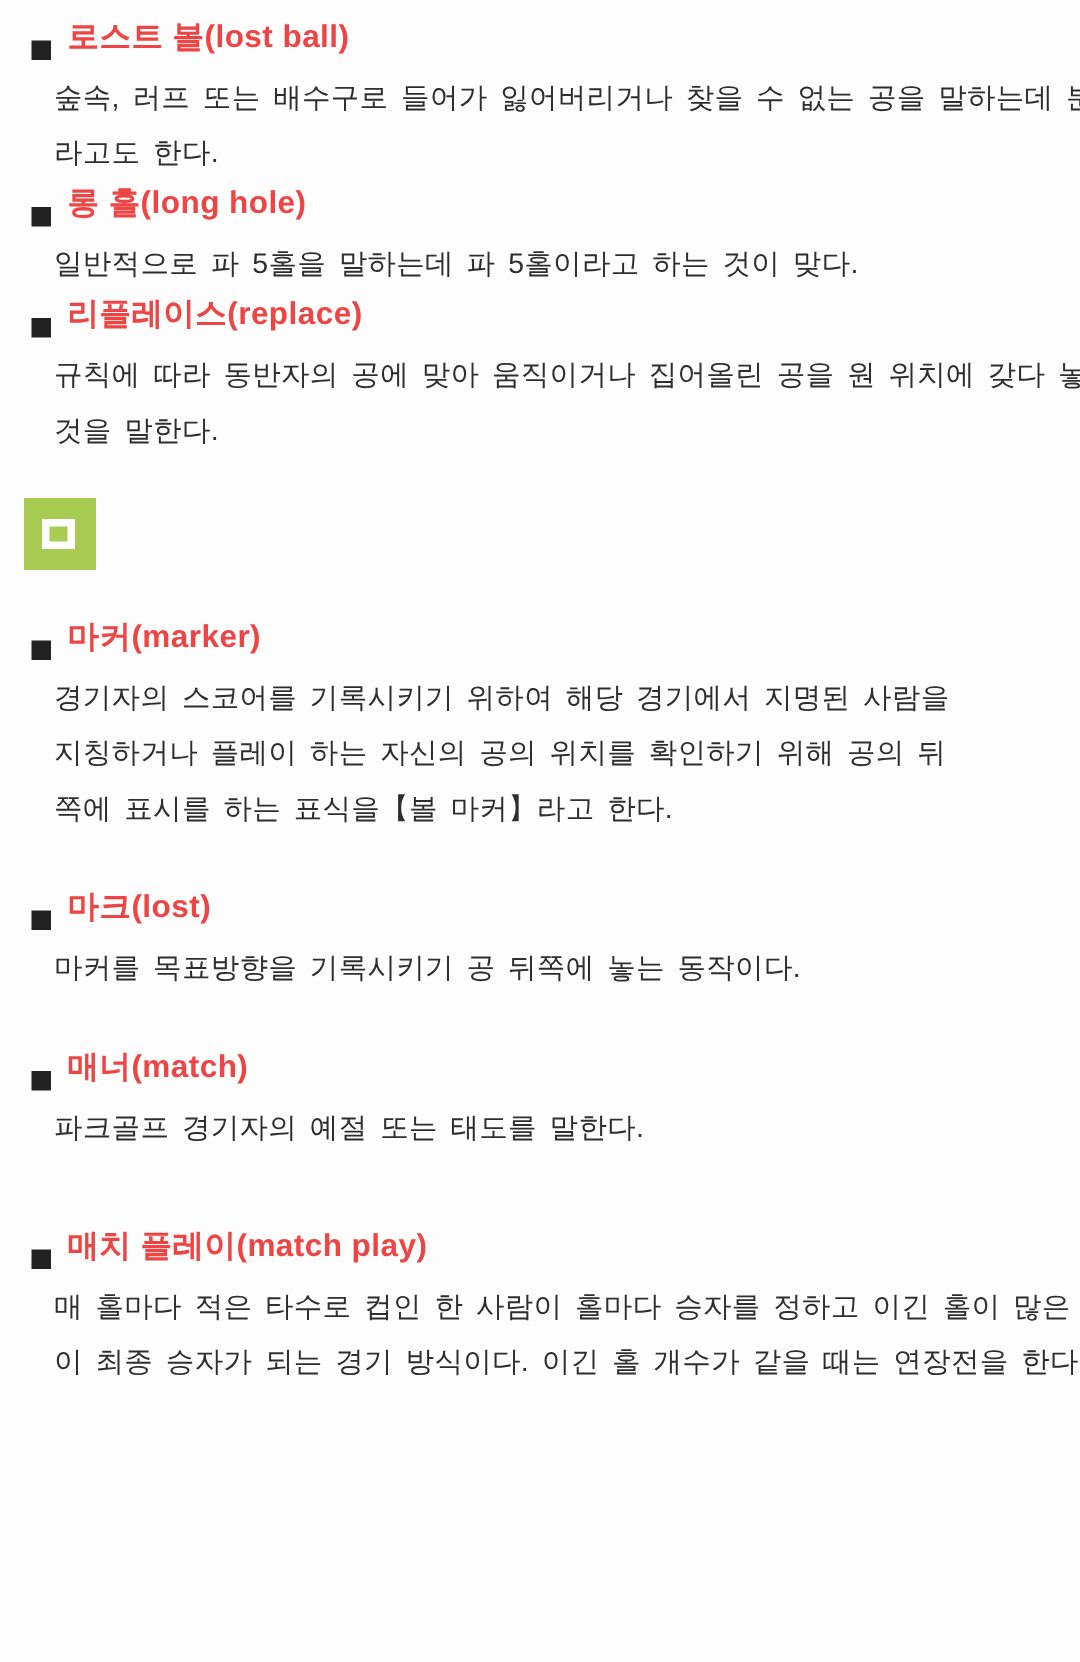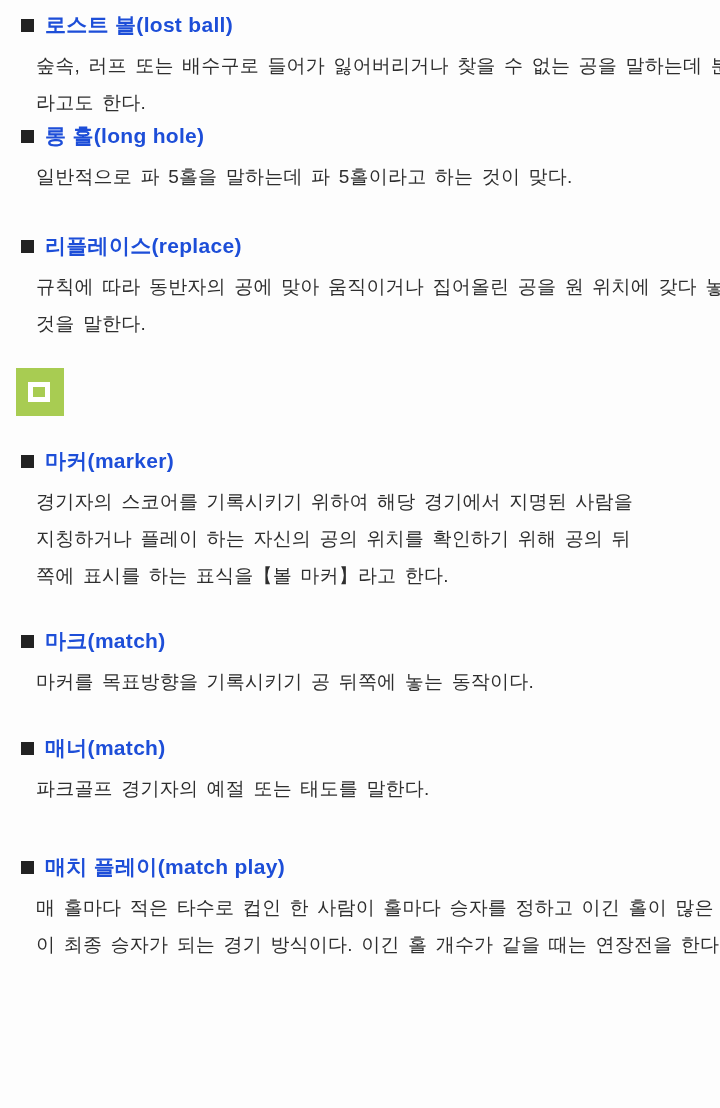--- a/index.html
+++ b/index.html
@@ -13,26 +13,26 @@
   .page {
     width: 720px;
     height: 1108px;
     padding-top: 10px;
     position: relative;
     color: #2c2c2c;
   }
   .term-section { }
   .term-heading {
     display: flex;
-    align-items: center;
+    align-items: flex-end;
     padding-left: 21px;
     line-height: 30px;
     font-size: 21px;
     font-weight: bold;
-    color: #1d4ed8;
+    color: #ef4444;
     letter-spacing: 0.3px;
     white-space: nowrap;
   }
   .bullet {
     display: inline-block;
     width: 13px;
     height: 13px;
     background: #222222;
     margin-right: 11px;
     flex: 0 0 auto;
@@ -47,21 +47,21 @@
     line-height: 37px;
     color: #2e2e2e;
     letter-spacing: 0.2px;
     word-spacing: 3px;
     white-space: nowrap;
   }
   
   .s1 { margin-top: 0; }
   .s2 { margin-top: 36px; }
   .s3 { }
-  .s4 { margin-top: 36px; }
+  .s4 { }
   .s5 { margin-top: 30px; }
   .s6 { margin-top: 32px; }
   .s7 { margin-top: 33px; }
   .s8 { margin-top: 45px; }
   .section-divider {
     margin: 26px 0 0 16px;
     width: 48px;
     height: 48px;
     background: #a8cc52;
     display: flex;
@@ -126,21 +126,21 @@
     <div class="term-body">
       <div class="def-line">경기자의 스코어를 기록시키기 위하여 해당 경기에서 지명된 사람을</div>
       <div class="def-line">지칭하거나 플레이 하는 자신의 공의 위치를 확인하기 위해 공의 뒤</div>
       <div class="def-line">쪽에 표시를 하는 표식을【볼 마커】라고 한다.</div>
     </div>
   </div>
 
   <div class="term-section s6">
     <div class="term-heading">
       <span class="bullet"></span>
-      <span>마크(match)</span>
+      <span>마크(lost)</span>
     </div>
     <div class="term-body">
       <div class="def-line">마커를 목표방향을 기록시키기 공 뒤쪽에 놓는 동작이다.</div>
     </div>
   </div>
 
   <div class="term-section s7">
     <div class="term-heading">
       <span class="bullet"></span>
       <span>매너(match)</span>

